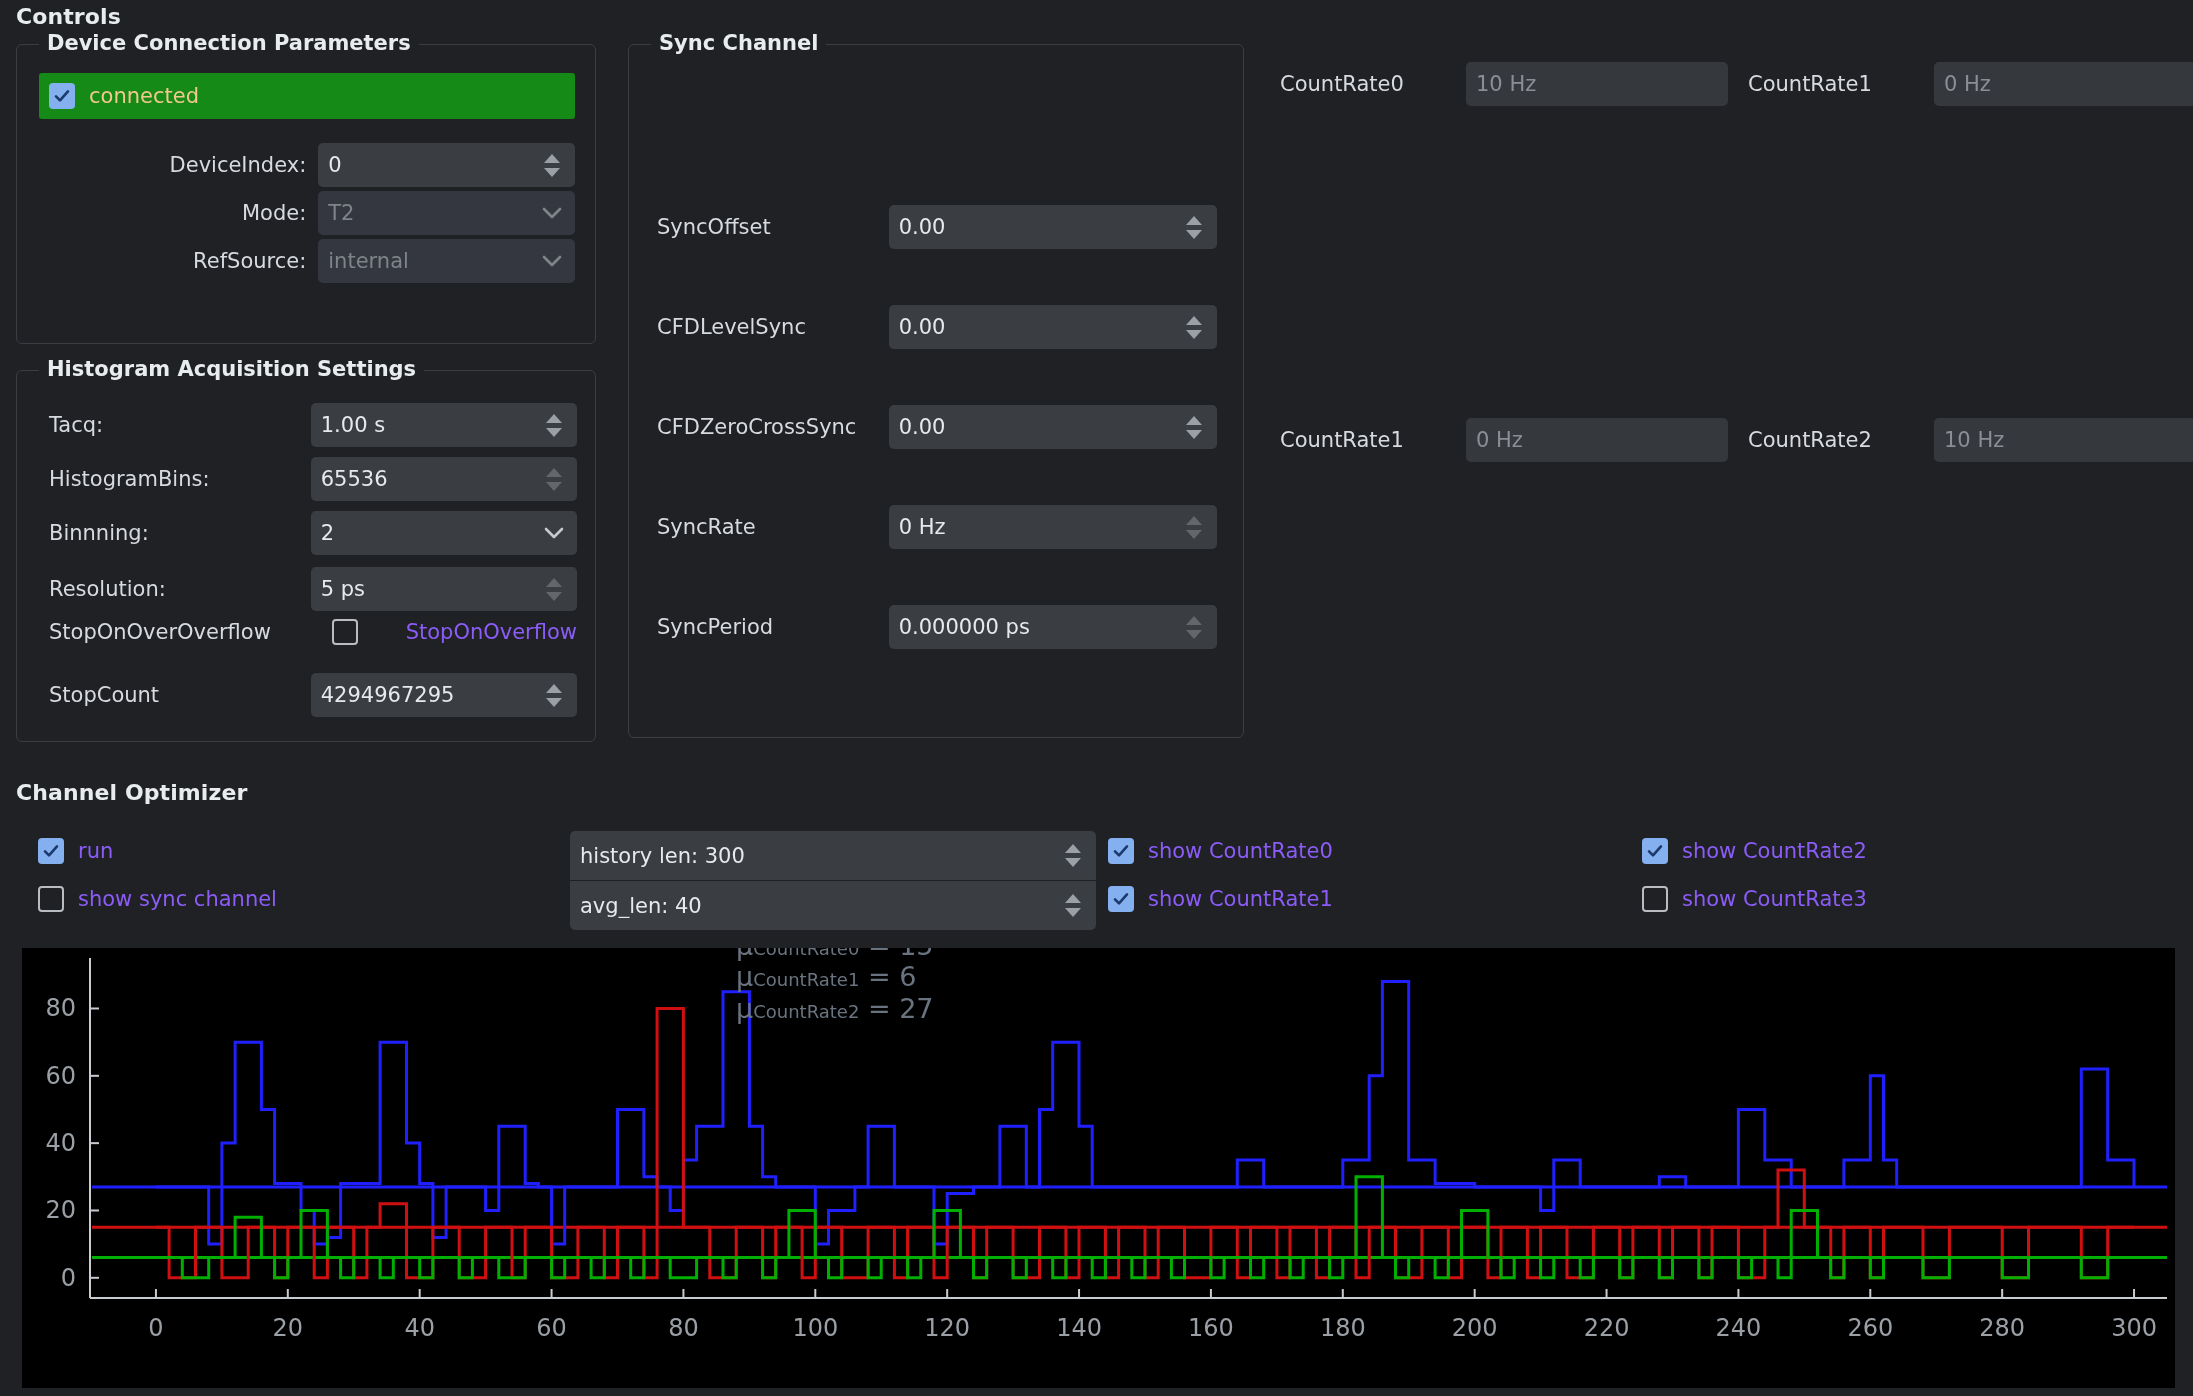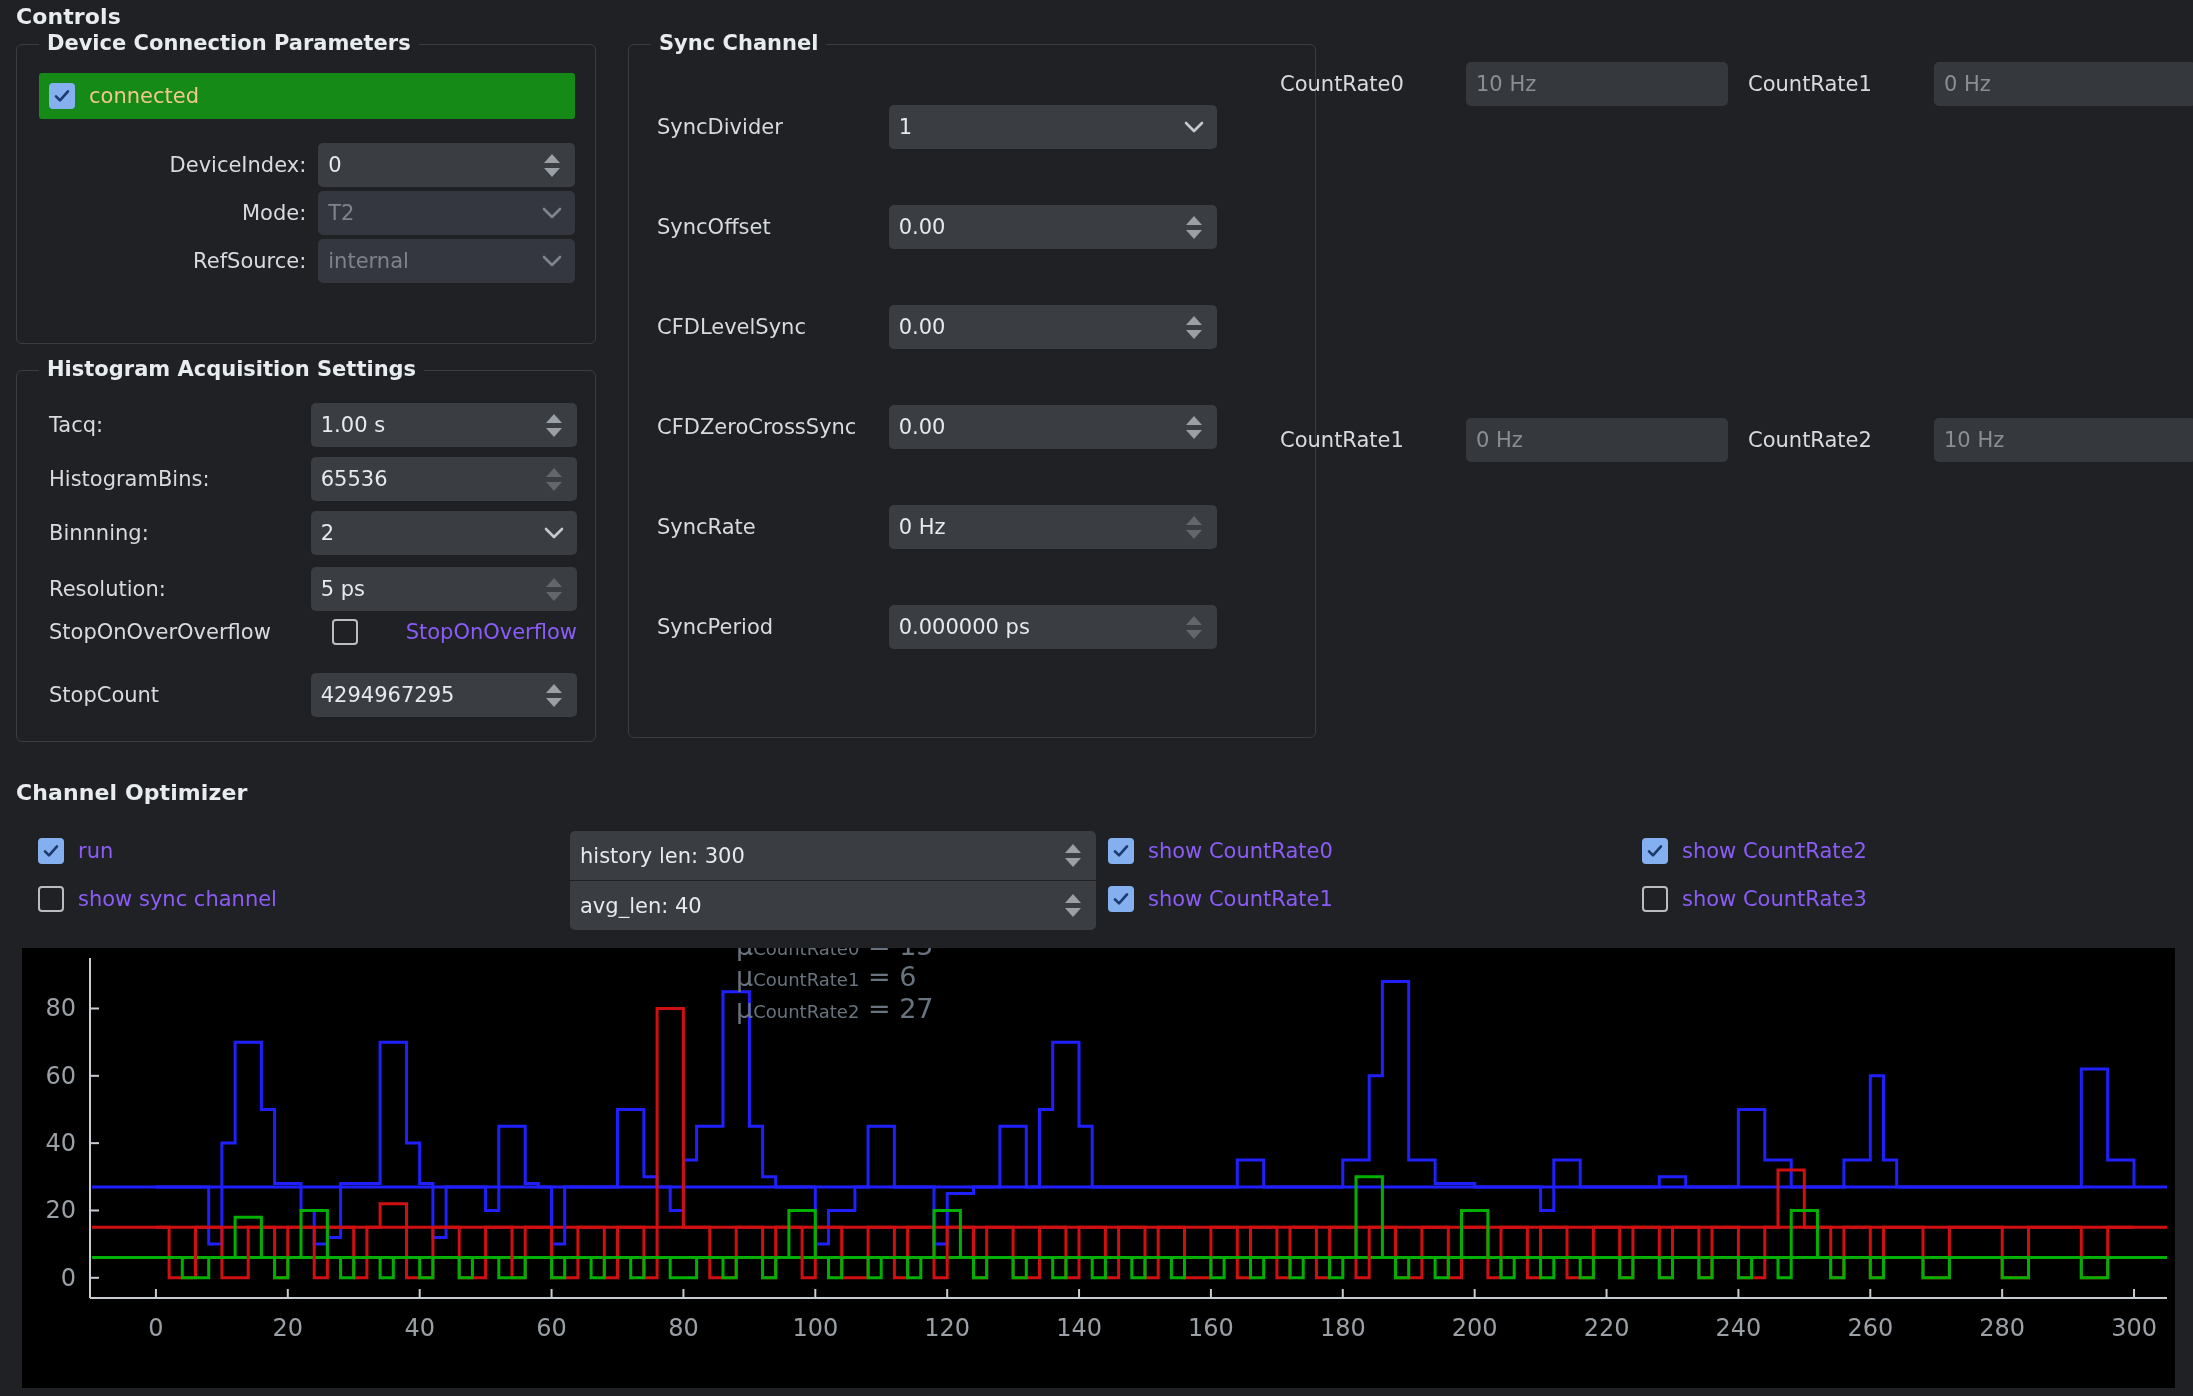--- a/index.html
+++ b/index.html
@@ -234,34 +234,23 @@
       <div class="field" style="width:274px;">
         <span class="fval">4294967295</span>
         <span class="spin">
           <span class="up"></span>
           <span class="dn"></span>
         </span>
       </div>
     </div>
   </div>
 
-  <div class="groupbox" style="left:628px; top:44px; width:688px; height:694px;">
+  <div class="groupbox" style="left:628px; top:44px; width:616px; height:694px;">
     <div class="gb-title">Sync Channel</div>
 
-    <div class="row" style="left:28px; top:60px; width:560px;">
-      <span class="lbl" style="width:236px;">SyncDivider</span>
-      <div class="field" style="width:334px;">
-        <span class="fval">1</span>
-        <span class="chev">
-          <svg width="22" height="14" viewBox="0 0 22 14">
-              <path d="M3 3 L11 11 L19 3" stroke="#c6cace" stroke-width="2.6" fill="none" stroke-linecap="round" stroke-linejoin="round"></path>
-            </svg>
-        </span>
-      </div>
-    </div>
 
     <div class="row" style="left:28px; top:160px; width:560px;">
       <span class="lbl" style="width:236px;">SyncOffset</span>
       <div class="field" style="width:334px;">
         <span class="fval">0.00</span>
         <span class="spin">
           <span class="up"></span>
           <span class="dn"></span>
         </span>
       </div>

